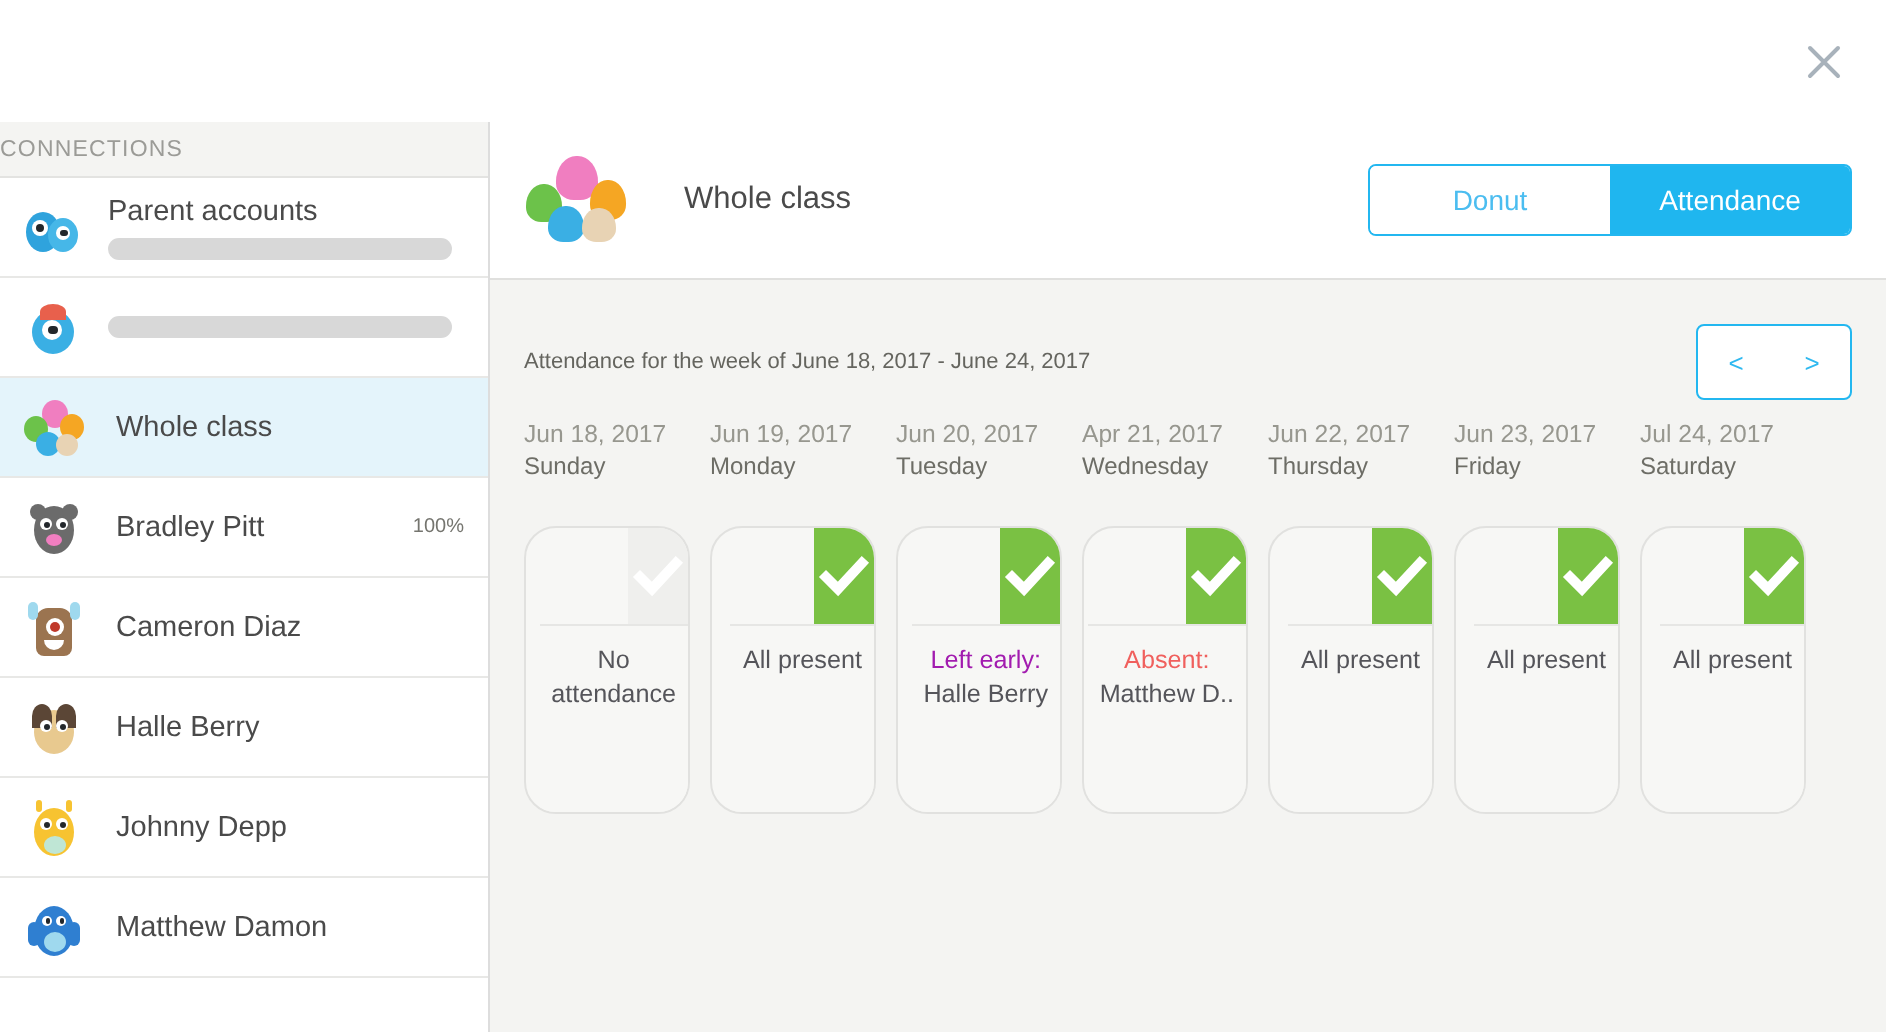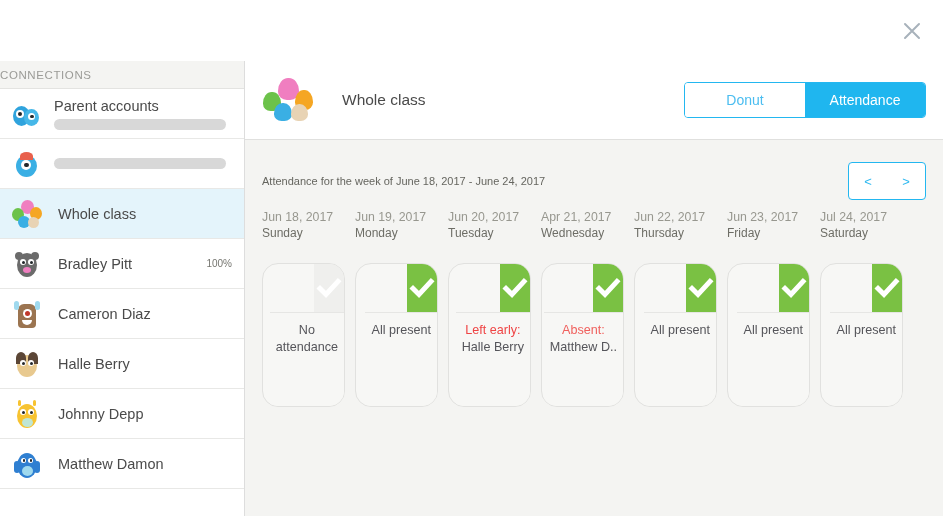--- a/index.html
+++ b/index.html
@@ -110,21 +110,21 @@
 
   .card {
     background: #f7f7f5; border: 1px solid #e1e1df; border-radius: 16px;
     height: 144px; overflow: hidden; display: flex; flex-direction: column; align-items: flex-end;
   }
   .card-top { height: 48px; display: flex; align-items: center; justify-content: center; }
   .card-top.present { background: #7ac143; }
   .card-top.none { background: #efefed; }
   .card-body { flex: 1; padding: 9px 6px 0 6px; text-align: center; background: #f7f7f5; border-top: 1px solid #e6e6e4; }
   .card-line { font-size: 12.6px; line-height: 17px; color: #55555a; }
-  .card-line.warn { color: #ef4444; }
+  .card-line.warn { color: #a21caf; }
   .card-line.danger { color: #f0605d; }
 </style>
 </head>
 <body>
 
 <div class="app">
 
   <div class="close-btn">
     <svg width="20" height="20" viewBox="0 0 20 20" aria-hidden="true">
       <path d="M3 3 L17 17 M17 3 L3 17" stroke="#a8b2bb" stroke-width="2" stroke-linecap="round" fill="none"></path>

